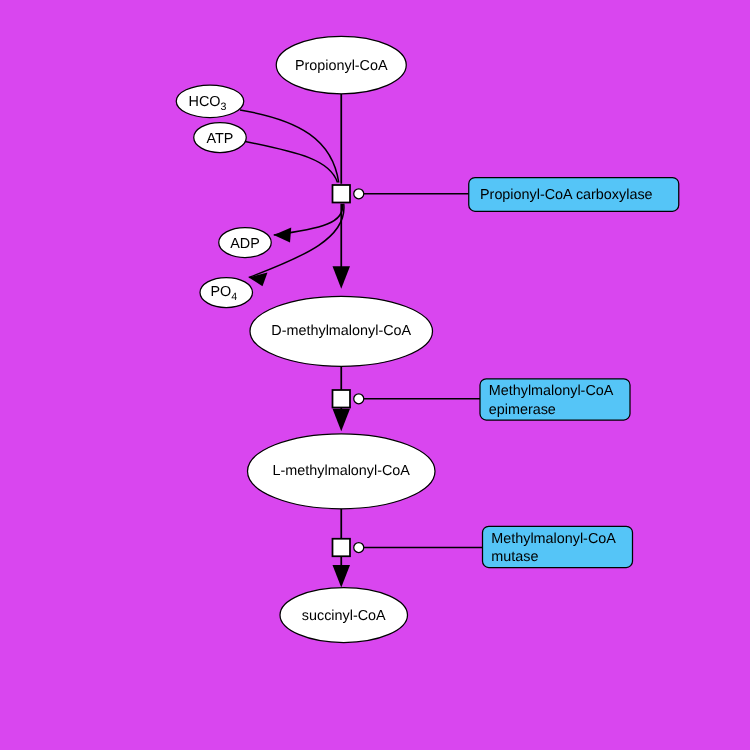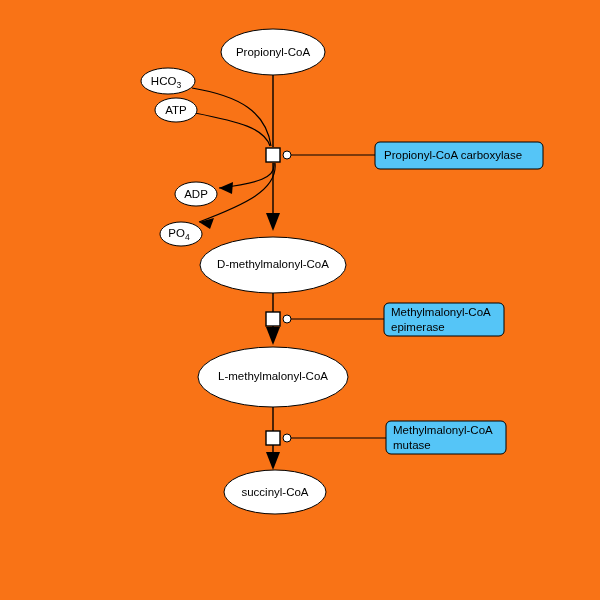--- a/index.html
+++ b/index.html
@@ -10,21 +10,21 @@
   body {
     width: 600px;
     height: 600px;
     font-family: "Liberation Sans", sans-serif;
     overflow: hidden;
   }
   #pathway-canvas {
     position: relative;
     width: 600px;
     height: 600px;
-    background: #f97316;
+    background: #d946ef;
   }
   svg#pathway-svg {
     position: absolute;
     top: 0;
     left: 0;
     width: 600px;
     height: 600px;
   }
   .metabolite-ellipse {
     fill: #ffffff;

